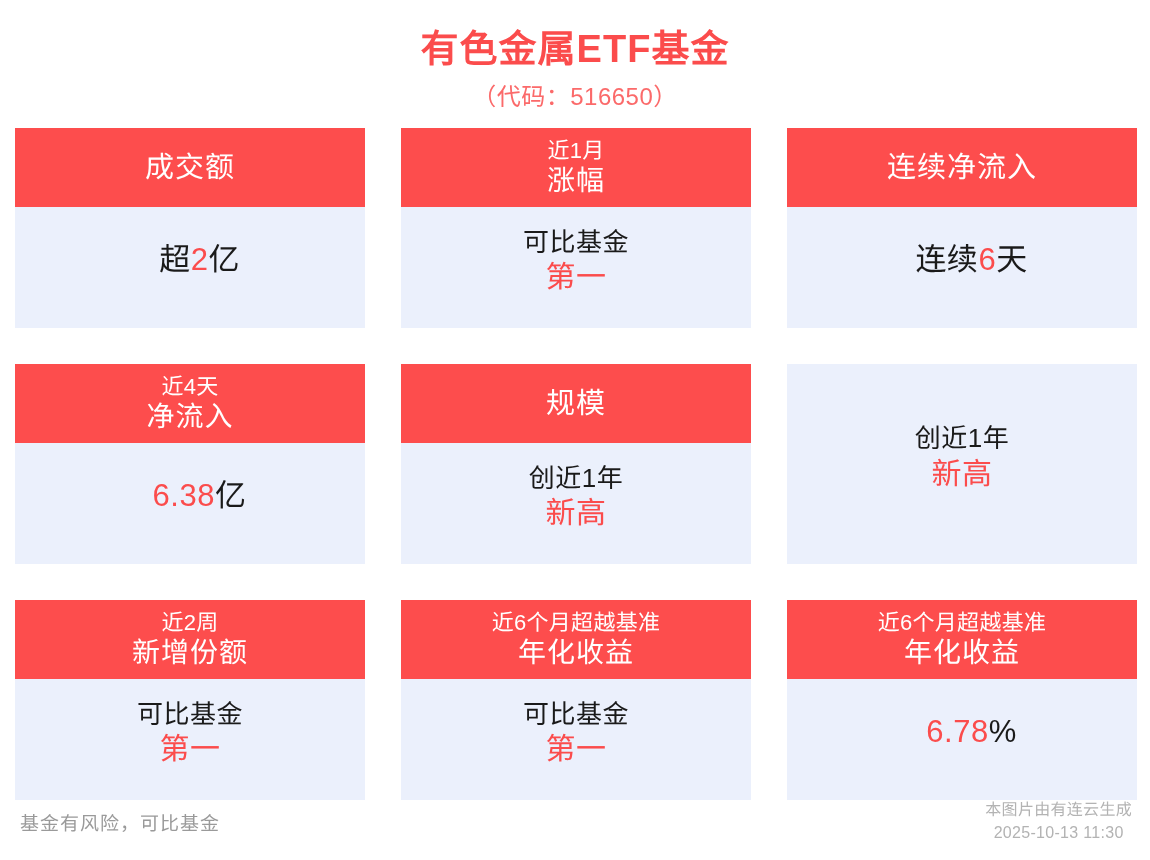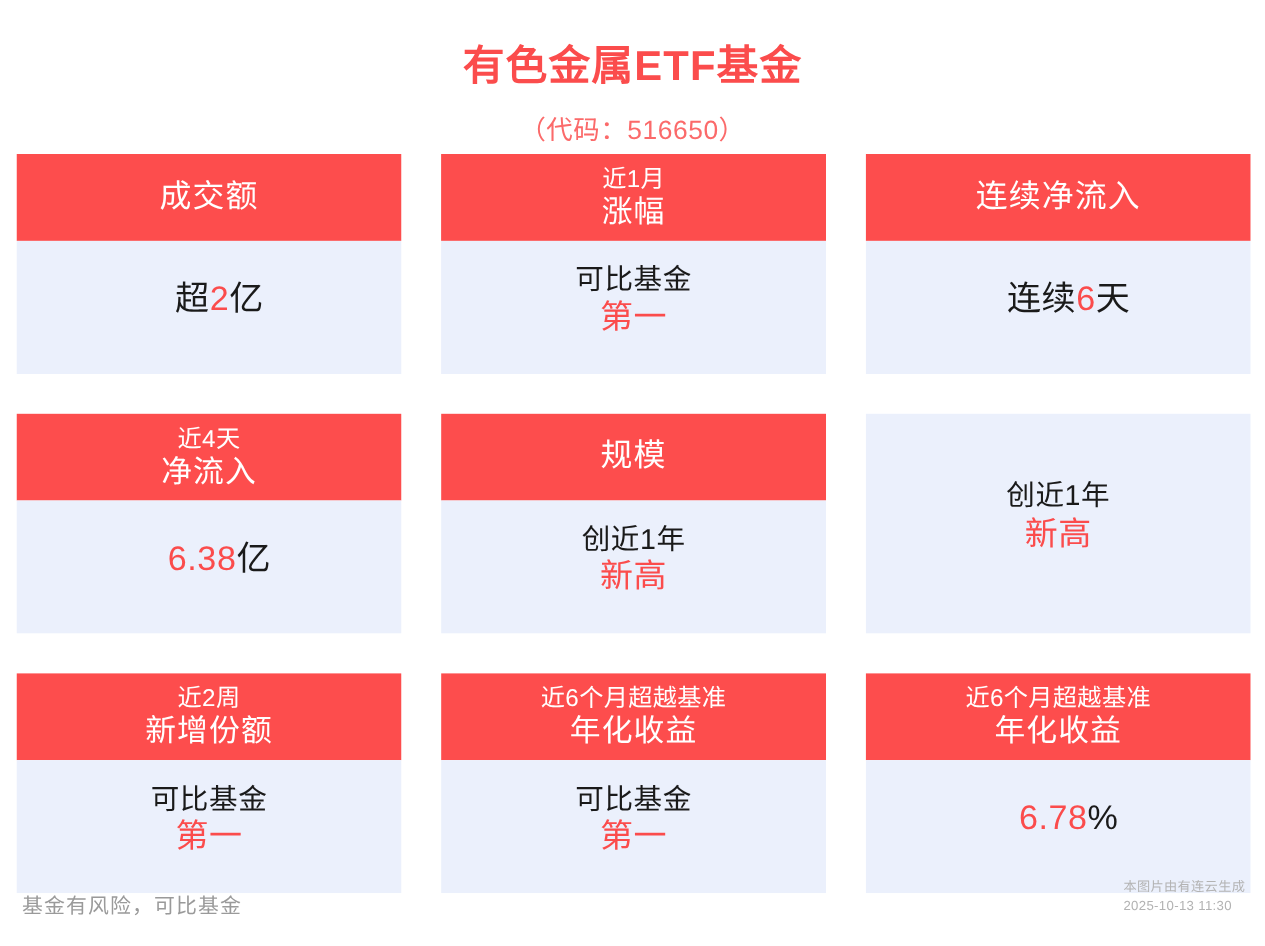--- a/index.html
+++ b/index.html
@@ -28,34 +28,34 @@
     width: 100%;
     padding-top: 22px;
     text-align: center;
   }
   .fund-title {
     font-size: 38px;
     font-weight: bold;
     color: #FB4C4C;
     letter-spacing: 1px;
     line-height: 1.25;
-    margin: 16px;
+    margin: 4px;
   }
   .fund-code {
     font-size: 24px;
     color: #FB6A6A;
     line-height: 1.45;
     margin: 6px 0 0 0;
     letter-spacing: 0.5px;
   }
 
   
   .grid {
     position: absolute;
-    top: 140px;
+    top: 128px;
     left: 15px;
     width: 896px;
     display: grid;
     grid-template-columns: repeat(3, 350px);
     grid-template-rows: repeat(3, 200px);
     column-gap: 35px;
     row-gap: 30px;
     gap: 36px;
   }
 
@@ -148,23 +148,23 @@
     left: 20px;
     top: 18px;
     font-size: 19px;
     color: #9a9a9a;
     letter-spacing: 1px;
   }
   .credit {
     position: absolute;
     right: 18px;
     top: 8px;
-    text-align: left;
+    text-align: center;
     color: #b3b3b3;
-    font-size: 12px;
+    font-size: 16px;
     line-height: 1.45;
   }
   .credit-line {
     display: block;
     letter-spacing: 0.3px;
   }
 </style>
 </head>
 <body>
 

